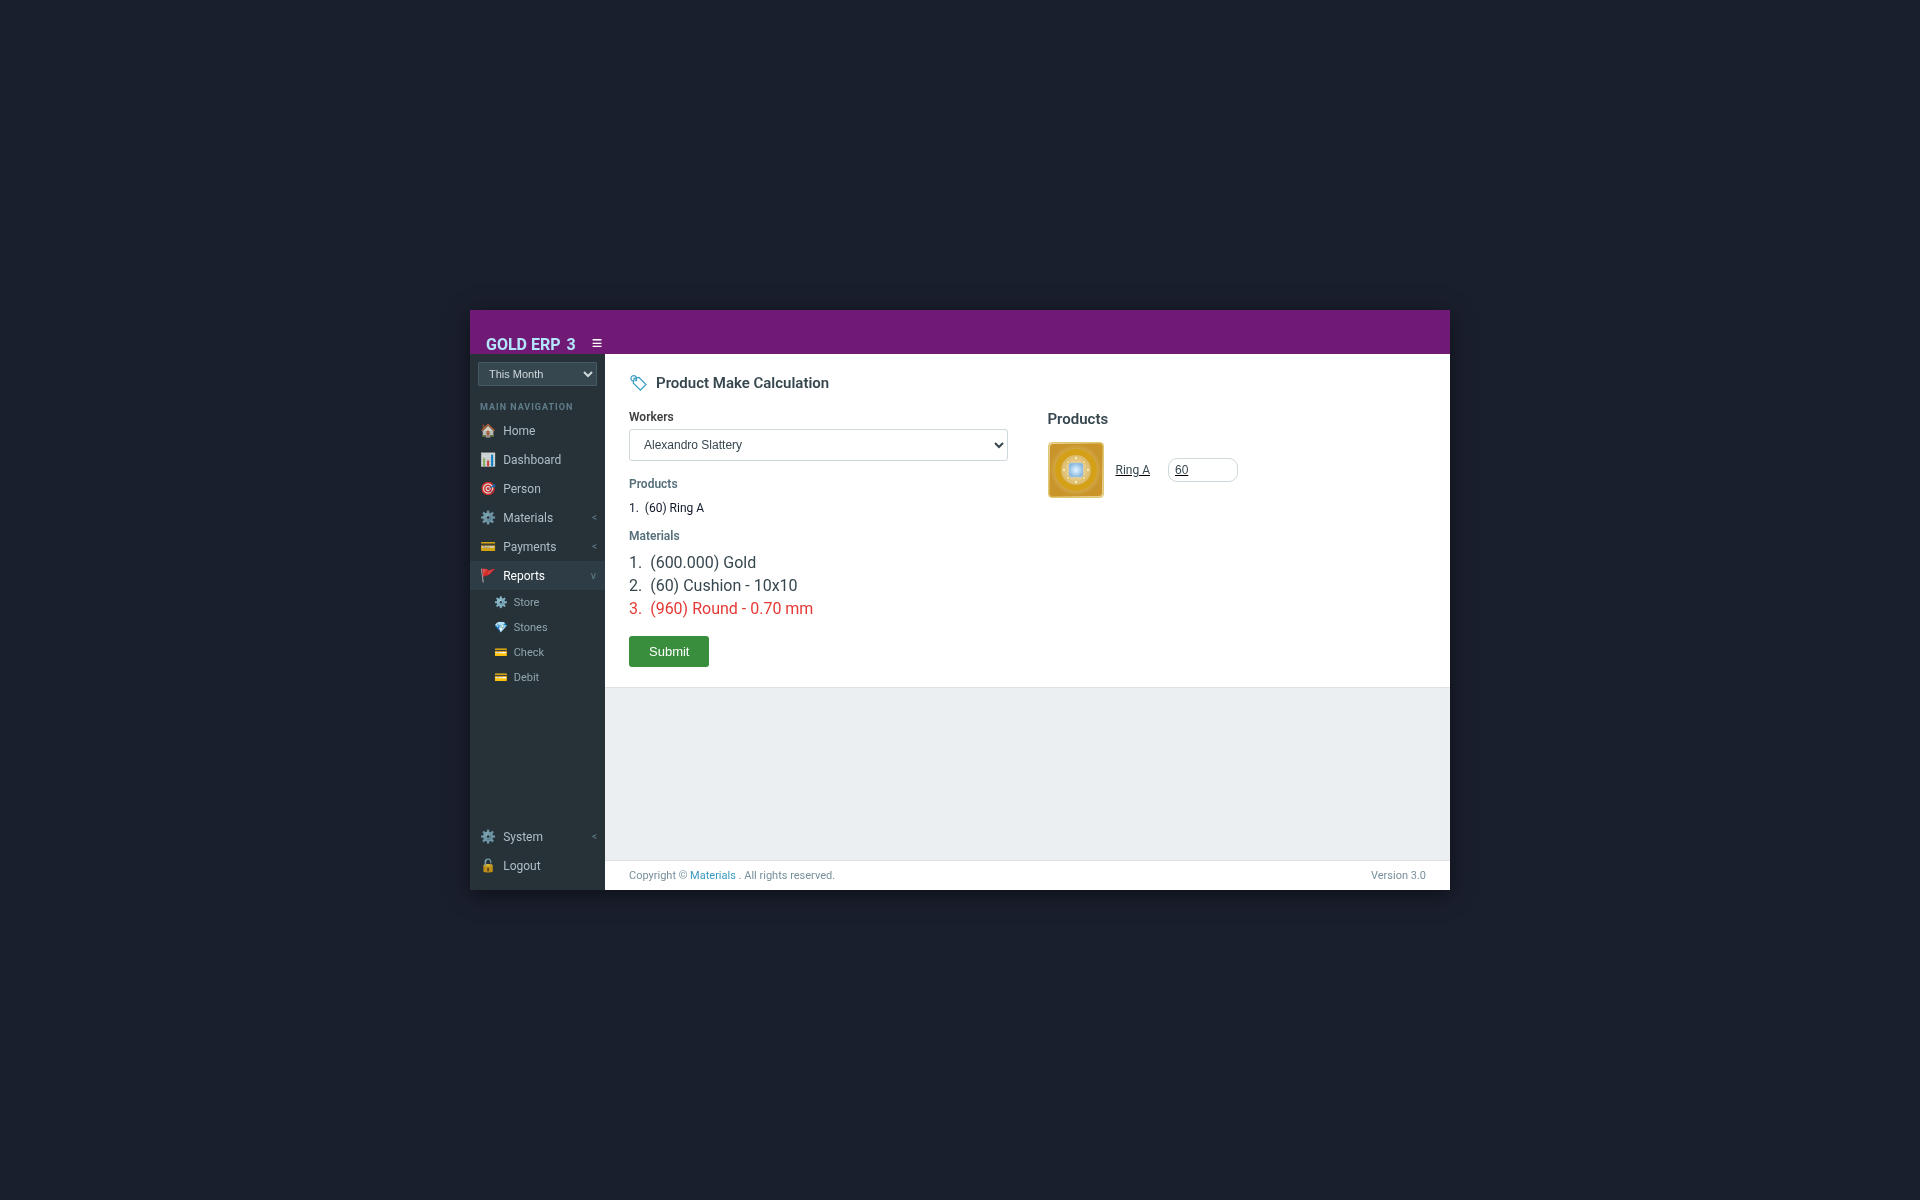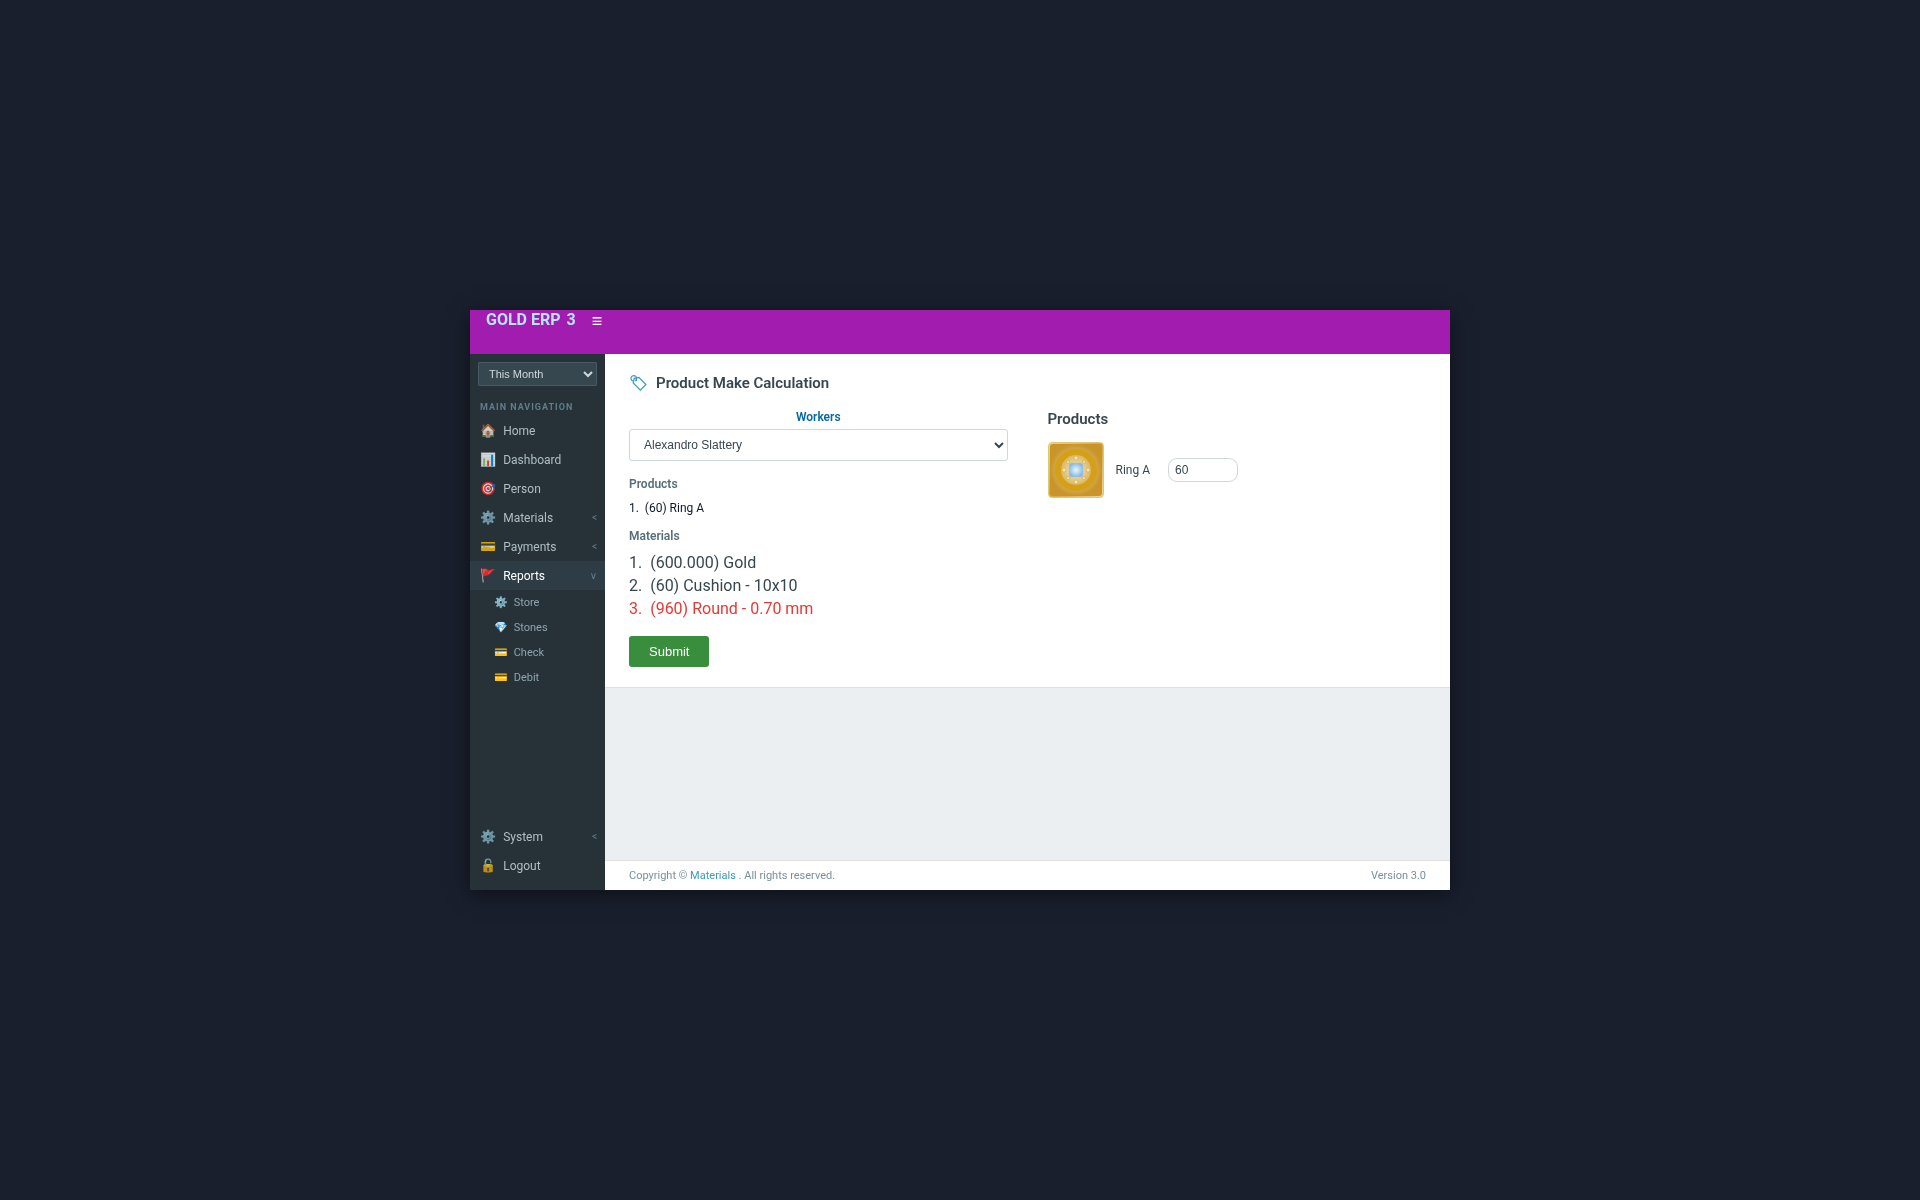--- a/index.html
+++ b/index.html
@@ -17,23 +17,23 @@
     .app-container {
       width: 980px;
       min-height: 580px;
       display: flex;
       flex-direction: column;
       box-shadow: 0 4px 20px rgba(0,0,0,0.5);
     }
 
     
     .top-bar {
-      background-color: #a21caf;
-      display: flex;
-      align-items: flex-start;
+      background-color: #701a75;
+      display: flex;
+      align-items: flex-end;
       padding: 0 16px;
       height: 44px;
       flex-shrink: 0;
     }
     .top-bar-brand {
       color: #fff;
       font-weight: 700;
       font-size: 16px;
       margin-right: 16px;
     }
@@ -162,23 +162,22 @@
     .form-right {
       flex: 1;
     }
 
     .field-group {
       margin-bottom: 16px;
     }
     .field-label {
       font-size: 12px;
       font-weight: 600;
-      color: #0369a1;
+      color: #404040;
       margin-bottom: 5px;
-      text-align: center;
     }
     .field-select {
       width: 100%;
       padding: 7px 10px;
       border: 1px solid #cfd8dc;
       border-radius: 3px;
       background-color: #fff;
       color: #37474f;
       font-size: 12px;
       cursor: pointer;
@@ -240,20 +239,21 @@
       font-size: 15px;
       font-weight: 600;
       color: #37474f;
       margin-bottom: 14px;
     }
 
     .product-card {
       display: flex;
       align-items: center;
       gap: 12px;
+      text-decoration: underline;
     }
     .product-image-box {
       width: 56px;
       height: 56px;
       background: linear-gradient(135deg, #e8d5a3 0%, #d4a843 50%, #e8d5a3 100%);
       border-radius: 4px;
       display: flex;
       align-items: center;
       justify-content: center;
       border: 1px solid #e0c870;

